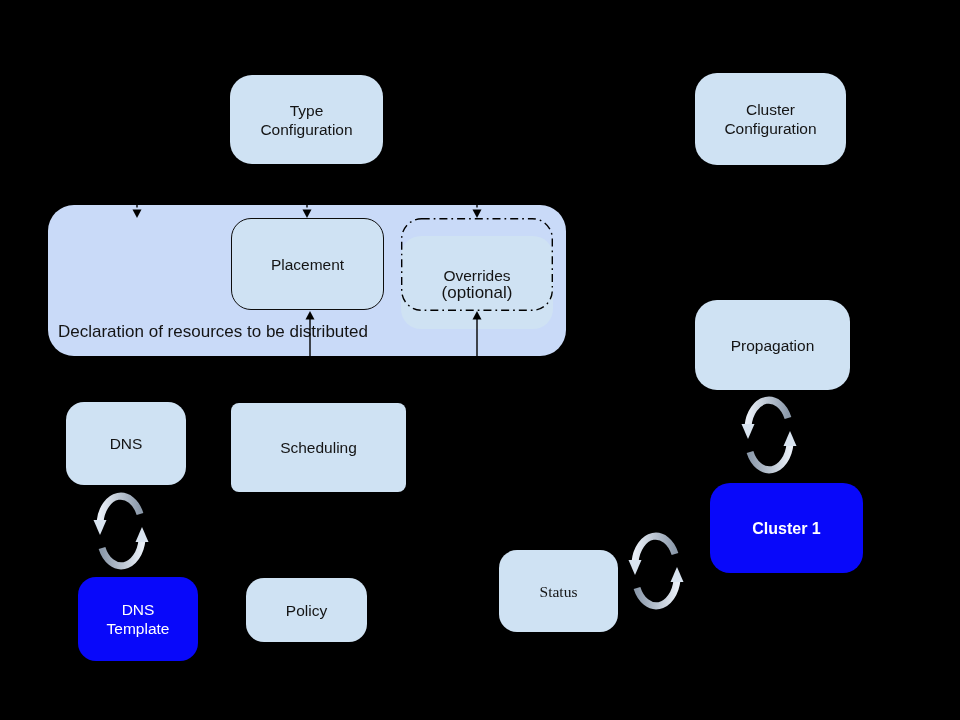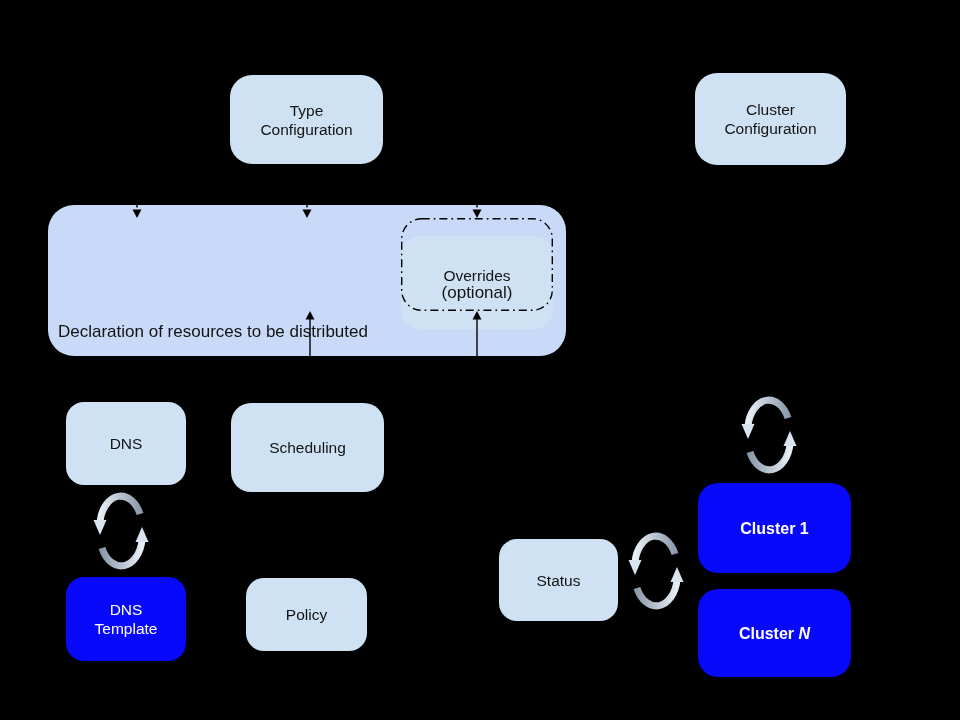--- a/index.html
+++ b/index.html
@@ -31,21 +31,21 @@
   .group-box{
     position:absolute;left:48px;top:205px;width:518px;height:151px;
     background:var(--group-fill);border-radius:26px;
   }
   .group-caption{
     position:absolute;left:58px;top:322px;
     font-size:17px;color:var(--node-text);white-space:nowrap;
   }
   .outlined{border:1.5px solid #0d0d0d;}
   .blue{
-    background:var(--cluster-fill);color:var(--cluster-text);
+    background:var(--cluster-fill);color:var(--cluster-text);margin-left:12px;
   }
   .bold{font-weight:700;font-size:16px;}
   .sub{font-size:17px;line-height:15px;display:block;}
   .overlay{position:absolute;left:0;top:0;pointer-events:none;}
   .it{font-style:italic;}
 </style>
 </head>
 <body>
 
 <div class="stage">
@@ -61,61 +61,62 @@
     <span class="lbl">
       <span>Cluster</span><br>
       <span>Configuration</span>
     </span>
   </div>
 
   <div class="group-box"></div>
   <div class="group-caption">Declaration of resources to be distributed</div>
 
 
+  <div class="node outlined" style="left:231px;top:218px;width:153px;height:92px;border-radius:20px;">
+    <span class="lbl">Placement</span>
+  </div>
 
   <div class="node" style="left:401px;top:236px;width:152px;height:93px;border-radius:20px;">
     <span class="lbl">
       <span>Overrides</span>
       <span class="sub">(optional)</span>
     </span>
   </div>
 
   <div class="node" style="left:66px;top:402px;width:120px;height:83px;border-radius:18px;">
     <span class="lbl">DNS</span>
   </div>
 
-  <div class="node" style="left:231px;top:403px;width:153px;height:89px;border-radius:20px;text-align:right;">
+  <div class="node" style="left:231px;top:403px;width:175px;height:89px;border-radius:8px;text-align:right;">
     <span class="lbl">Scheduling</span>
   </div>
 
   <div class="node blue" style="left:66px;top:577px;width:120px;height:84px;border-radius:18px;">
     <span class="lbl">
       <span>DNS</span><br>
       <span>Template</span>
     </span>
   </div>
 
-  <div class="node" style="left:246px;top:578px;width:121px;height:73px;border-radius:18px;justify-content:center;">
+  <div class="node" style="left:246px;top:578px;width:121px;height:64px;border-radius:18px;justify-content:center;">
     <span class="lbl">Policy</span>
   </div>
 
+  <div class="node" style="left:695px;top:300px;width:155px;height:90px;border-radius:22px;">
+    <span class="lbl">Propagation</span>
+  </div>
 
-  <div class="node" style="left:499px;top:539px;width:119px;height:82px;border-radius:18px;">
+  <div class="node" style="left:499px;top:550px;width:119px;height:82px;border-radius:18px;font-family:Liberation Serif, serif;">
     <span class="lbl">Status</span>
   </div>
 
   <div class="node blue bold" style="left:698px;top:483px;width:153px;height:90px;border-radius:20px;">
     <span class="lbl">Cluster 1</span>
   </div>
 
-  <div class="node blue bold" style="left:698px;top:589px;width:153px;height:88px;border-radius:20px;">
-    <span class="lbl">
-      <span>Cluster </span><span class="it">N</span>
-    </span>
-  </div>
 
   <svg class="overlay" width="960" height="720" viewBox="0 0 960 720">
     <defs>
       <linearGradient id="syncA" x1="1" y1="0" x2="0" y2="0">
         <stop offset="0" style="stop-color:var(--sync-dark)"></stop>
         <stop offset="1" style="stop-color:var(--sync-light)"></stop>
       </linearGradient>
       <linearGradient id="syncB" x1="0" y1="0" x2="1" y2="0">
         <stop offset="0" style="stop-color:var(--sync-dark)"></stop>
         <stop offset="1" style="stop-color:var(--sync-light)"></stop>

